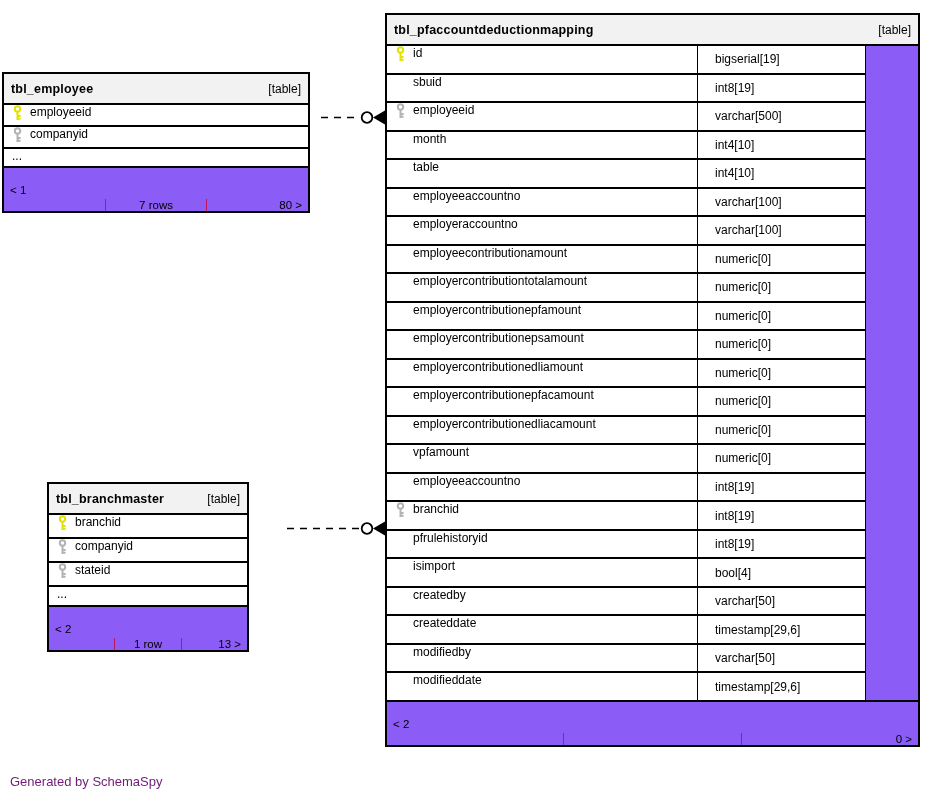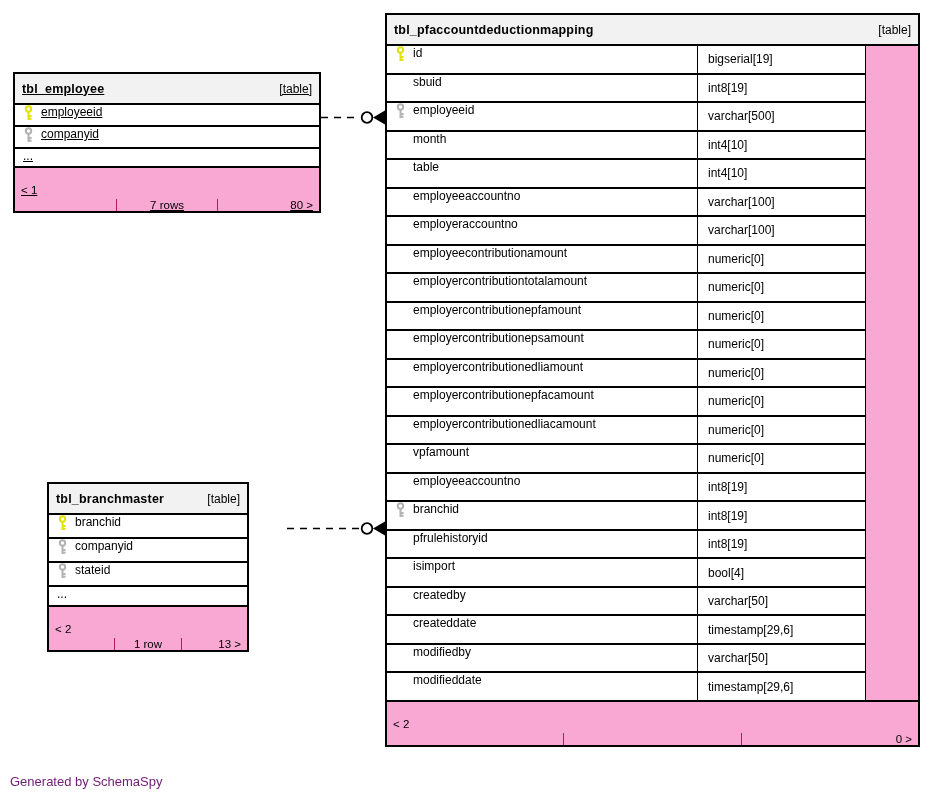--- a/index.html
+++ b/index.html
@@ -3,42 +3,42 @@
 <meta charset="utf-8">
 <style>
   html,body{margin:0;padding:0;background:#ffffff;}
   body{
     width:938px;height:805px;position:relative;overflow:hidden;
     font-family:"Liberation Sans","DejaVu Sans",sans-serif;color:#000;
   }
   .canvas{position:absolute;left:0;top:0;width:938px;height:805px;}
 
   .db-table{
-    position:absolute;box-sizing:border-box;background:#f9a8d4;
+    position:absolute;box-sizing:border-box;background:#8b5cf6;
     border:2px solid #000;display:flex;flex-direction:column;
   }
   .thead{
     flex:0 0 29px;background:#f2f2f2;border-bottom:2px solid #000;
     display:flex;align-items:center;justify-content:space-between;
     padding:0 7px;
   }
   .tname{font-weight:bold;font-size:12.5px;letter-spacing:.2px;white-space:nowrap;}
   .tbadge{font-size:12px;white-space:nowrap;}
   .tbody{flex:1;display:flex;min-height:0;}
   .rows-col{flex:1;display:flex;flex-direction:column;min-width:0;}
   .spacer-col{flex:0 0 52px;border-left:1px solid #000;}
   .trow{flex:1;display:flex;align-items:flex-start;min-height:0;background:#fff;}
   .trow + .trow{border-top:2px solid #000;}
   .keycell{flex:0 0 26px;display:flex;align-items:center;justify-content:center;}
   .colname{flex:1;font-size:12px;white-space:nowrap;overflow:hidden;}
   .colname.noicon{padding-left:8px;}
   .coltype{
     flex:0 0 168px;align-self:stretch;box-sizing:border-box;
     border-left:1px solid #000;display:flex;align-items:center;
-    padding-left:10px;font-size:12px;white-space:nowrap;
+    padding-left:17px;font-size:12px;white-space:nowrap;
   }
   .tfoot{flex:0 0 24px;border-top:2px solid #000;display:flex;font-size:11.5px;}
   .tfoot .cell{flex:1;display:flex;align-items:center;padding:0 6px;min-width:0;}
   .tfoot .cell + .cell{border-left:1px solid #be185d;margin-top:31px;}
   .tfoot .fc{justify-content:center;}
   .tfoot .fr{justify-content:flex-end;}
 
   .overlay{position:absolute;left:0;top:0;pointer-events:none;}
   .footer-note{position:absolute;left:10px;top:774px;font-size:13px;color:#701a75;}
 </style>
@@ -53,21 +53,21 @@
       <circle cx="367" cy="117.5" r="5.3" fill="#fff" stroke="#000" stroke-width="1.8"></circle>
       <polygon points="385,110.5 385,124.5 373,117.5" fill="#000"></polygon>
     </g>
     <g>
       <path d="M287 528.5 H360" stroke="#000" stroke-width="1.6" stroke-dasharray="7 6" fill="none"></path>
       <circle cx="367" cy="528.5" r="5.3" fill="#fff" stroke="#000" stroke-width="1.8"></circle>
       <polygon points="385,521.5 385,535.5 373,528.5" fill="#000"></polygon>
     </g>
   </svg>
 
-  <div class="db-table" style="left:13px;top:72px;width:308px;height:141px;text-decoration:underline;">
+  <div class="db-table" style="left:2px;top:72px;width:308px;height:141px;">
     <div class="thead">
       <span class="tname">tbl_employee</span>
       <span class="tbadge">[table]</span>
     </div>
     <div class="tbody">
       <div class="rows-col">
           <div class="trow">
             <span class="keycell">
               <svg width="11" height="16" viewBox="0 0 11 16">
                 <circle cx="5.5" cy="4" r="2.7" fill="none" stroke="#e2e200" stroke-width="2"></circle>

